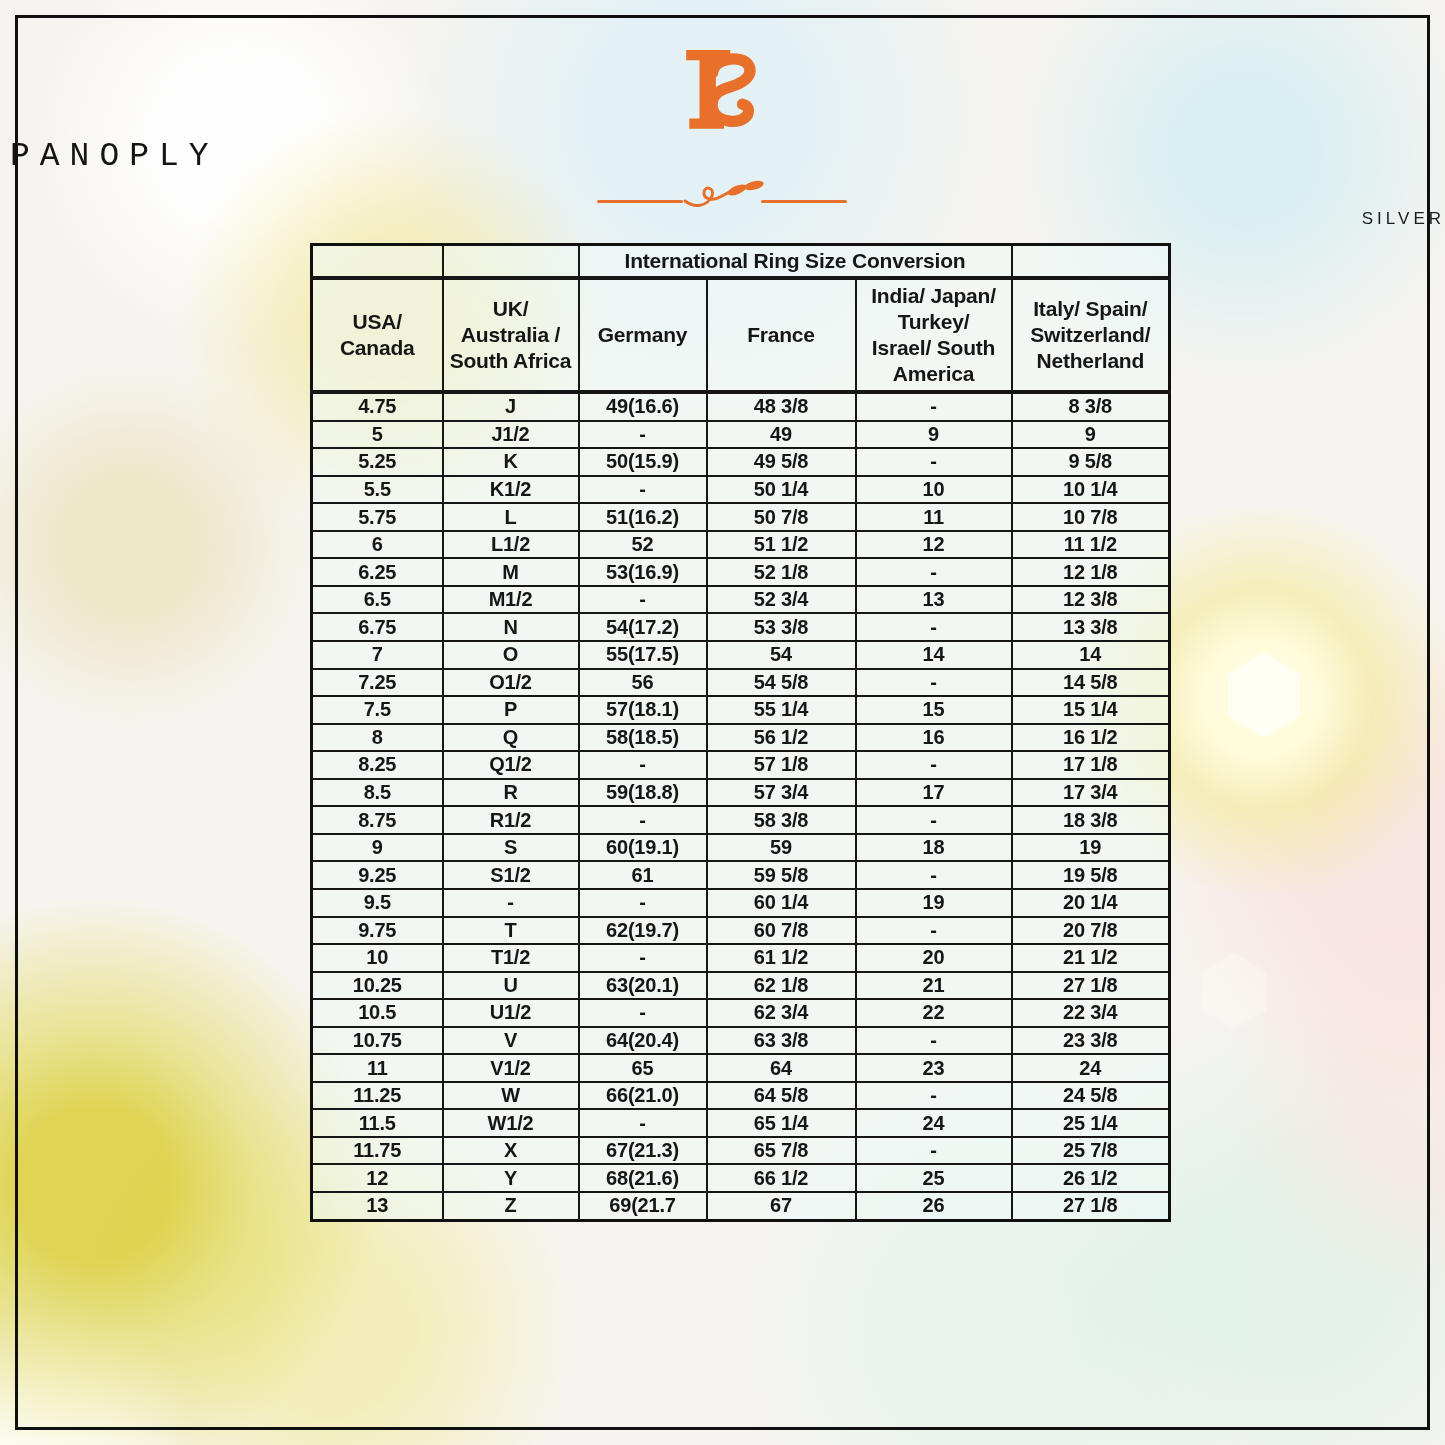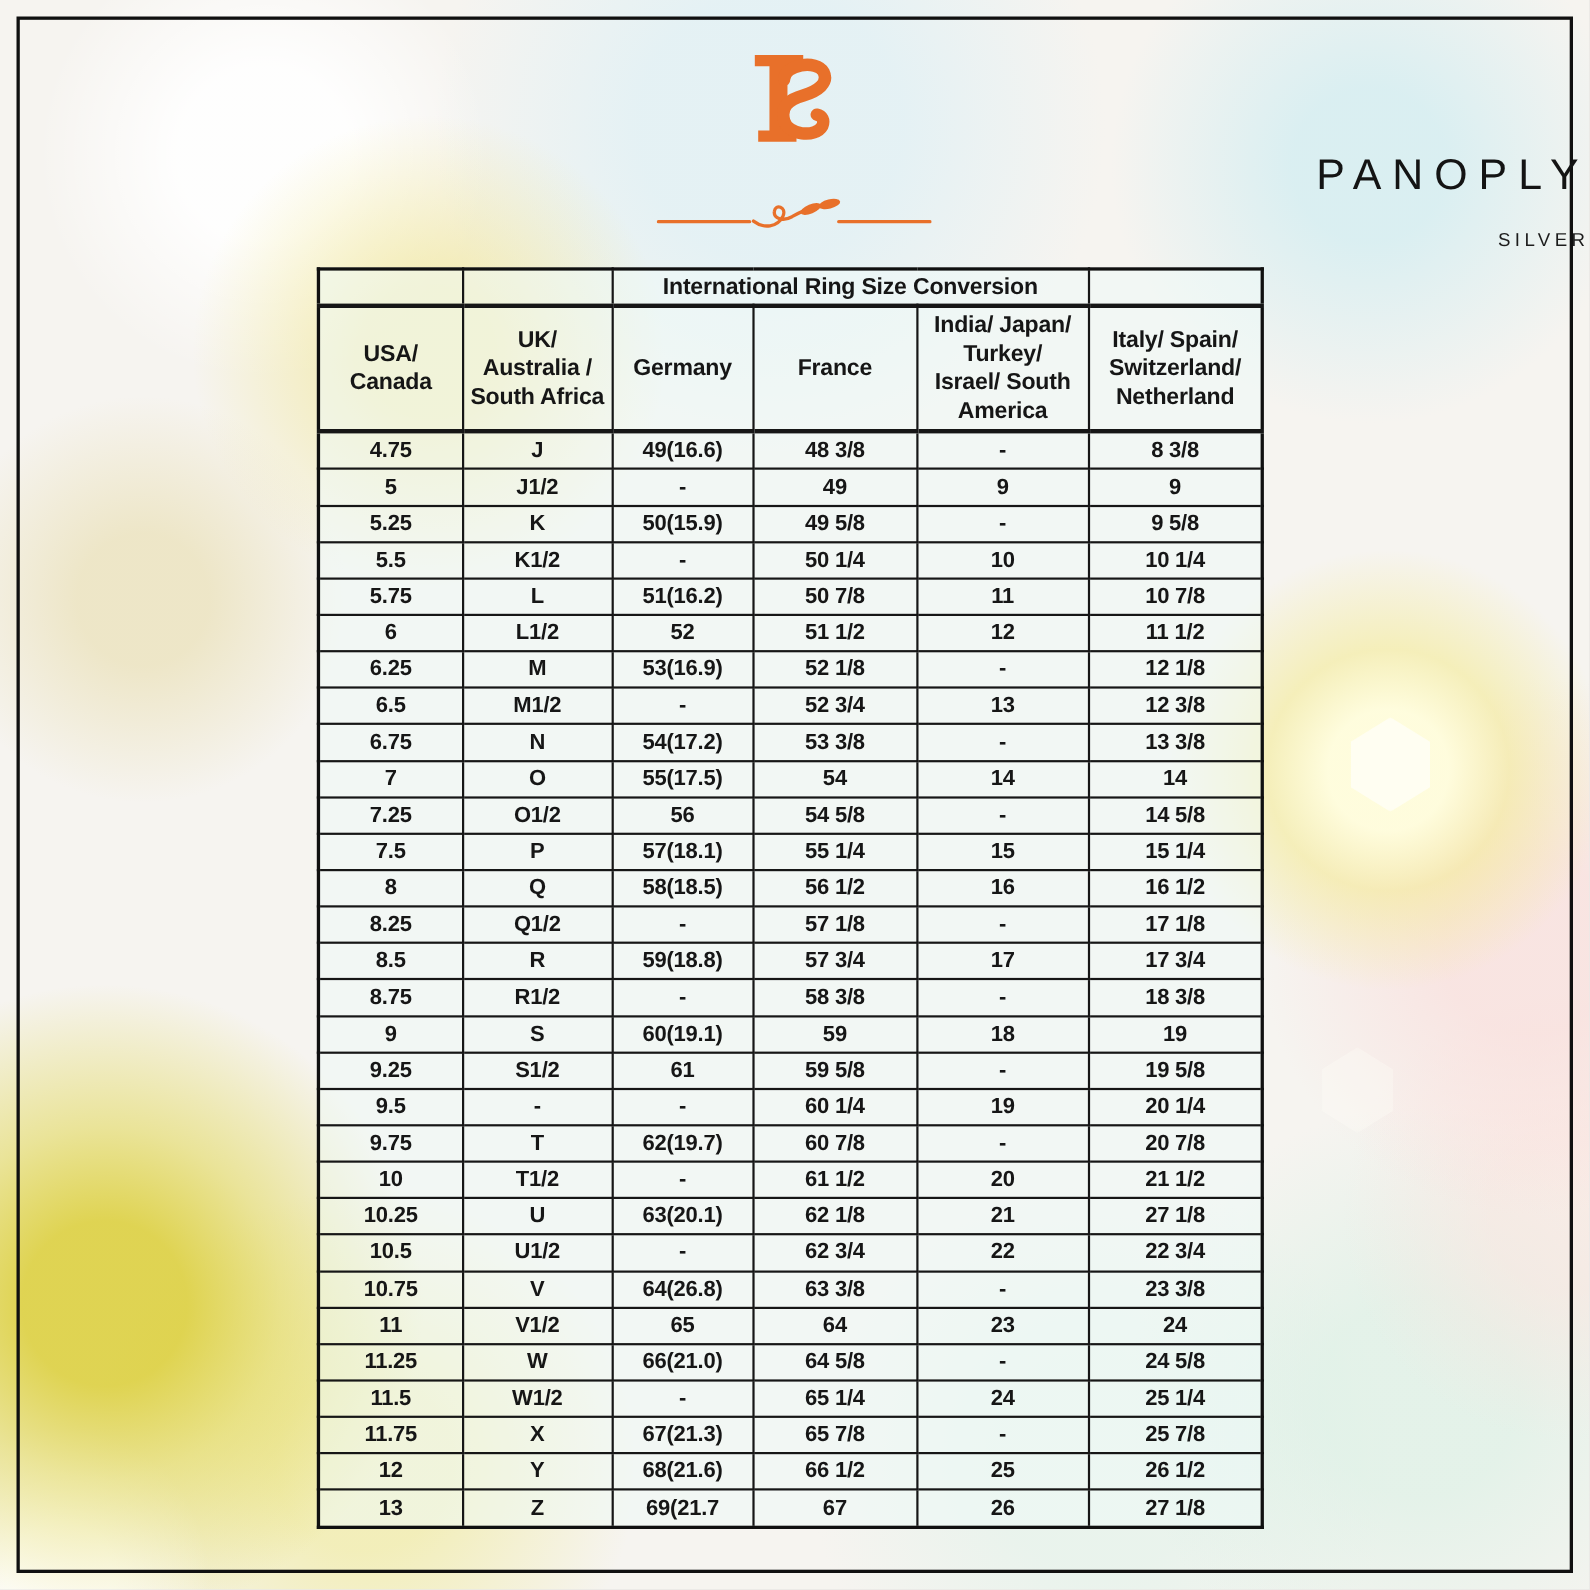--- a/index.html
+++ b/index.html
@@ -22,29 +22,29 @@
       radial-gradient(circle at 240px 140px, rgba(255,255,255,0.90) 0 80px, rgba(255,255,255,0) 205px),
       linear-gradient(#f6f4f0,#f6f4f0);
   }
   .hex{position:absolute;clip-path:polygon(50% 0,95% 26%,95% 74%,50% 100%,5% 74%,5% 26%);}
   .hex1{left:1224px;top:652px;width:80px;height:86px;background:rgba(255,254,242,0.96);filter:blur(1.5px);}
   .hex2{left:1198px;top:952px;width:72px;height:78px;background:rgba(255,255,250,0.30);filter:blur(2.5px);}
   .frame{position:absolute;left:15px;top:15px;right:15px;bottom:15px;border:3px solid #101010;pointer-events:none;}
 
   
   .monogram{position:absolute;left:685px;top:50px;width:72px;height:86px;}
-  .brandname{position:absolute;left:0;right:0;top:138px;text-align:right;
-    font-size:39px;letter-spacing:10px;margin-left:10px;color:#141414;font-weight:400;}
+  .brandname{position:absolute;left:0;right:0;top:138px;text-align:left;
+    font-size:33px;letter-spacing:10px;margin-left:10px;color:#141414;font-weight:400;font-family:Liberation Mono, monospace;}
   .divider{position:absolute;left:597px;top:180px;width:250px;height:32px;}
   .subtitle{position:absolute;left:0;right:0;top:209px;text-align:right;
     font-size:17px;letter-spacing:4px;margin-left:4px;color:#1c1c1c;font-weight:400;}
 
   
   table.ring{
-    position:absolute;left:288px;top:243px;width:858px;height:1147px;
+    position:absolute;left:310px;top:243px;width:858px;height:979px;
     border-collapse:collapse;table-layout:fixed;
     background:rgba(238,250,247,0.55);
   }
   table.ring td, table.ring th{
     border:2px solid #161616;
     text-align:center;vertical-align:middle;
     color:#161616;font-weight:bold;letter-spacing:-0.2px;
     padding:0;overflow:hidden;
   }
   table.ring{border:3px solid #101010;}
@@ -285,21 +285,21 @@
           <td>10.5</td>
           <td>U1/2</td>
           <td>-</td>
           <td>62 3/4</td>
           <td>22</td>
           <td>22 3/4</td>
         </tr>
         <tr>
           <td>10.75</td>
           <td>V</td>
-          <td>64(26.8)</td>
+          <td>64(20.4)</td>
           <td>63 3/8</td>
           <td>-</td>
           <td>23 3/8</td>
         </tr>
         <tr>
           <td>11</td>
           <td>V1/2</td>
           <td>65</td>
           <td>64</td>
           <td>23</td>

